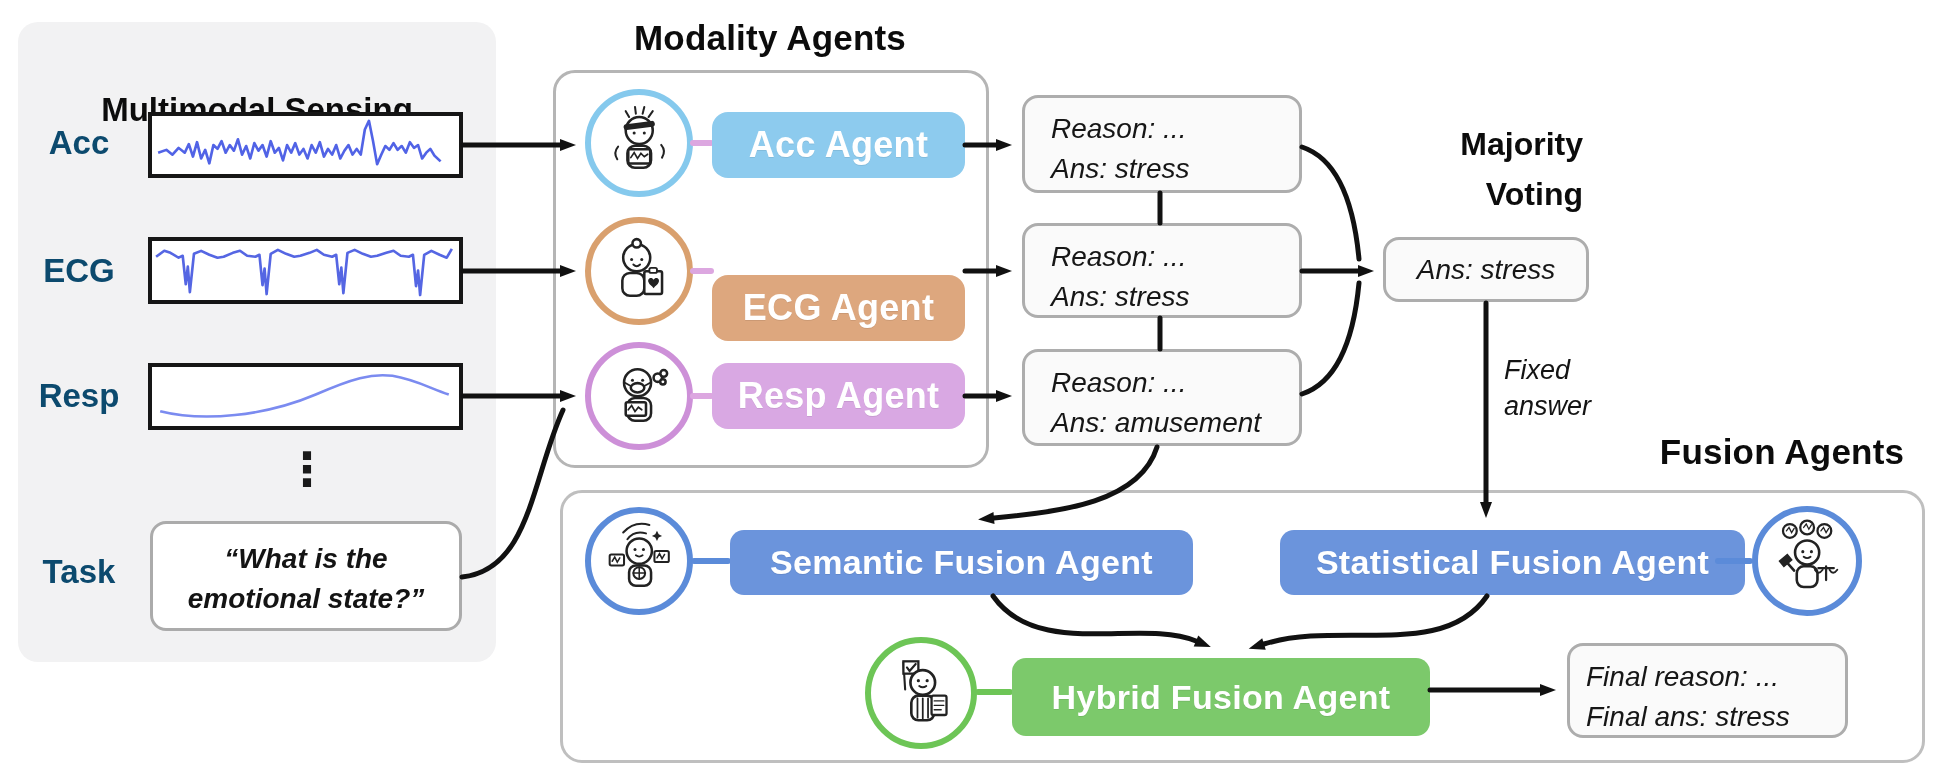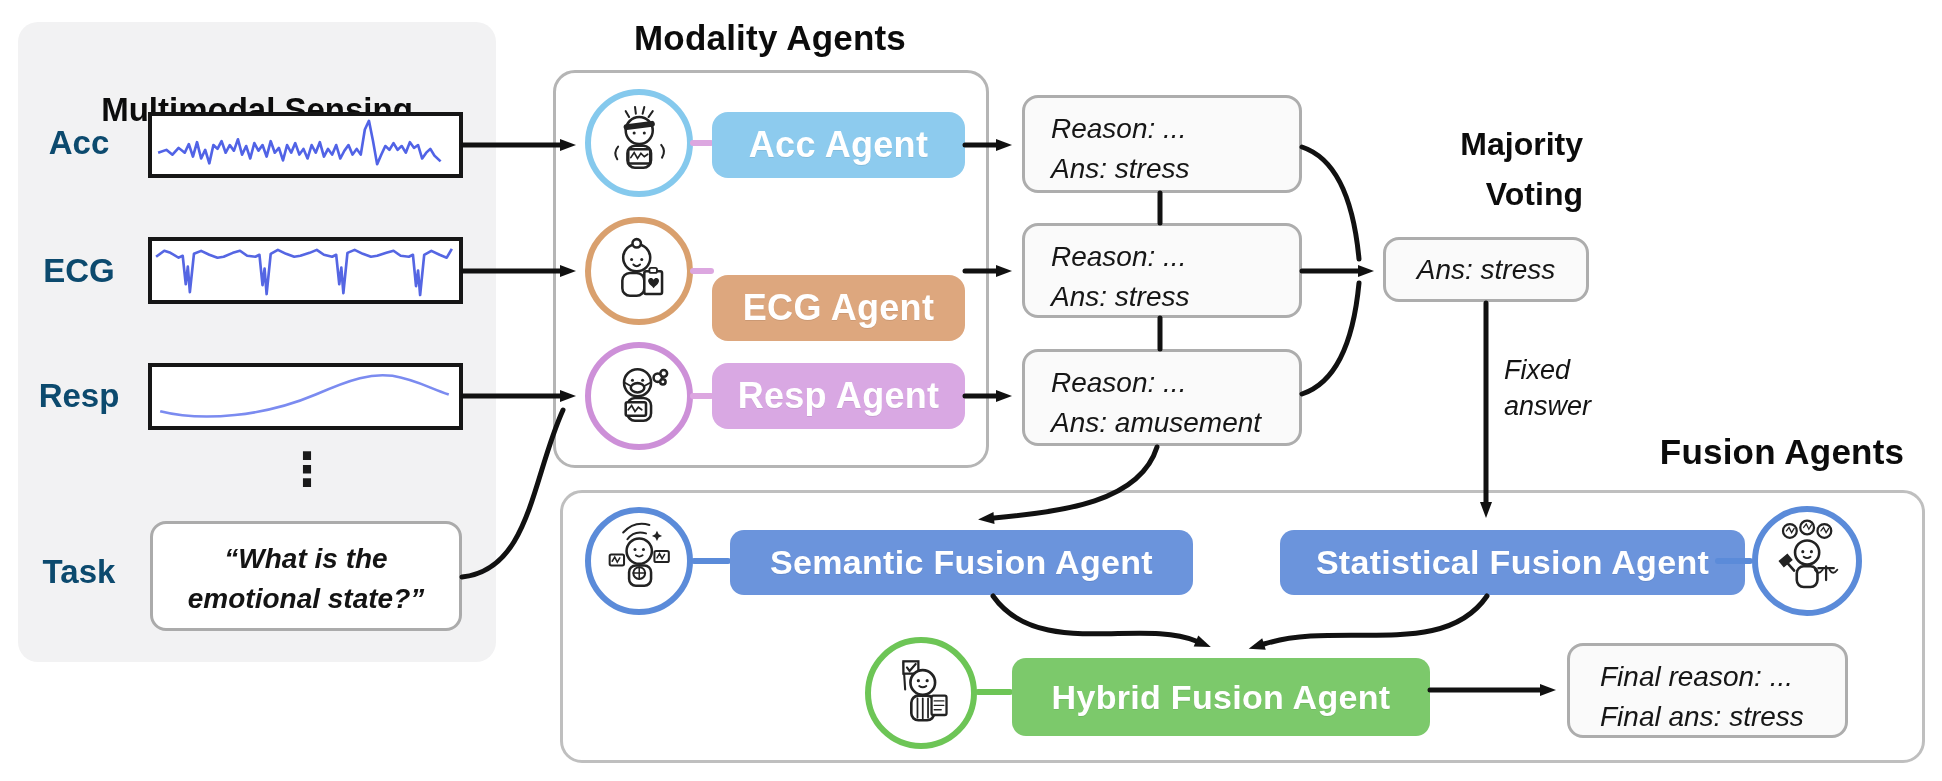--- a/index.html
+++ b/index.html
@@ -230,21 +230,21 @@
       <circle cx="47" cy="36" r="1.8" fill="#222"></circle>
         <circle cx="57" cy="36" r="1.8" fill="#222"></circle>
       <path d="M48,42 Q52,45 56,42" fill="none" stroke="#222" stroke-width="2.2" stroke-linecap="round"></path>
     </svg>
   </div>
   <div class="abs stub" style="left: 975px; top: 689px; width: 38px; background: rgb(109, 197, 86);"></div>
   <div class="abs pill fusion" style="left: 1012px; top: 658px; width: 418px; height: 78px; background: rgb(124, 201, 107);">
     <span>Hybrid Fusion Agent</span>
   </div>
 
-  <div class="abs rbox" style="left:1567px;top:643px;width:281px;height:95px;padding-left:30px;">
+  <div class="abs rbox" style="left:1567px;top:643px;width:281px;height:95px;padding-left:16px;">
     <div class="ln">Final reason: ...</div>
     <div class="ln">Final ans: stress</div>
   </div>
 
   <svg class="overlay" width="1942" height="781" viewBox="0 0 1942 781">
     <defs>
       <marker id="ah" markerUnits="userSpaceOnUse" markerWidth="22" markerHeight="18" refX="3" refY="9" orient="auto">
         <path d="M3,3 L19,9 L3,15 Z" fill="#111"></path>
       </marker>
     </defs>

